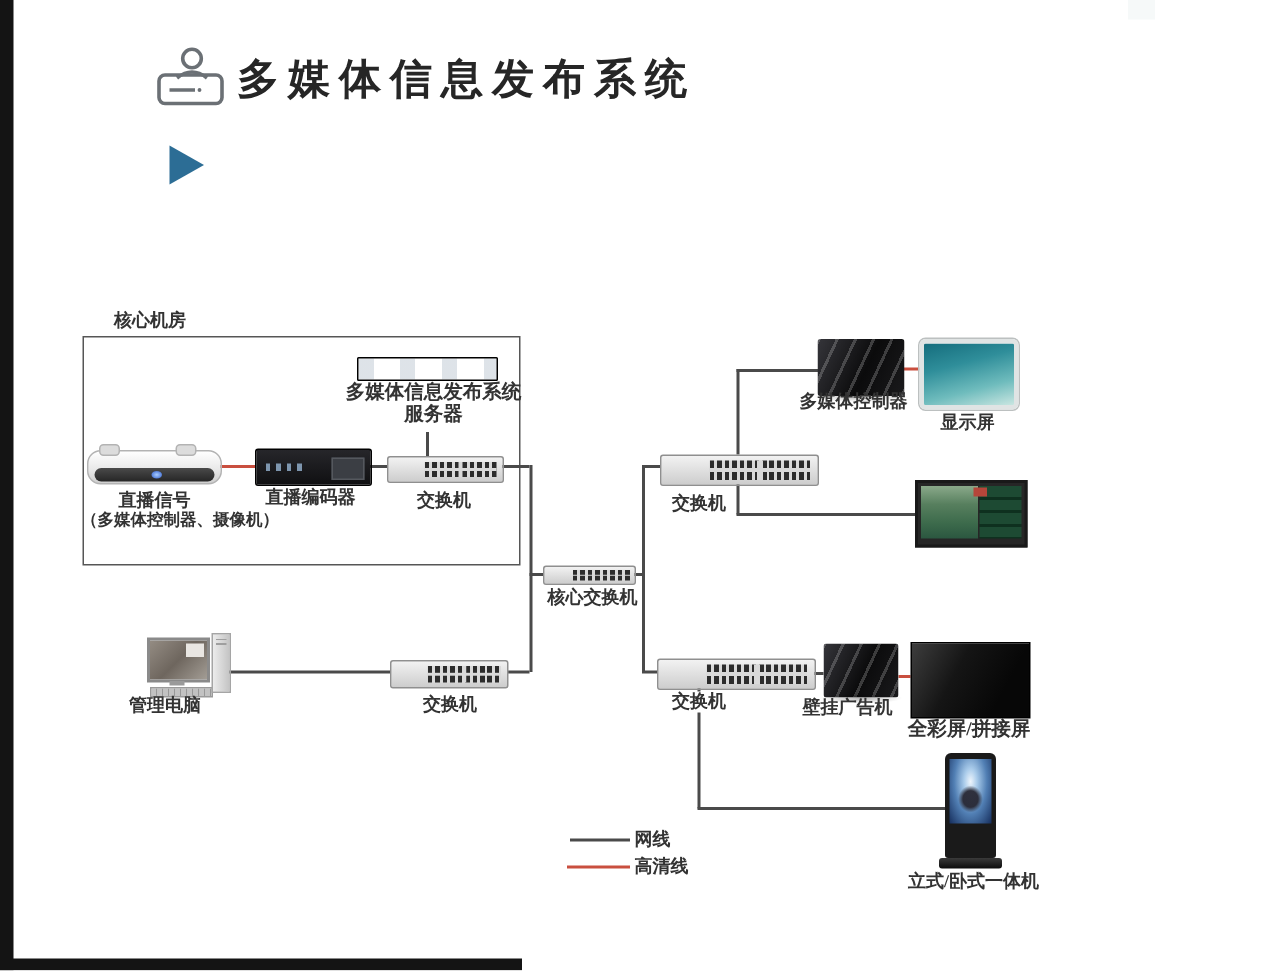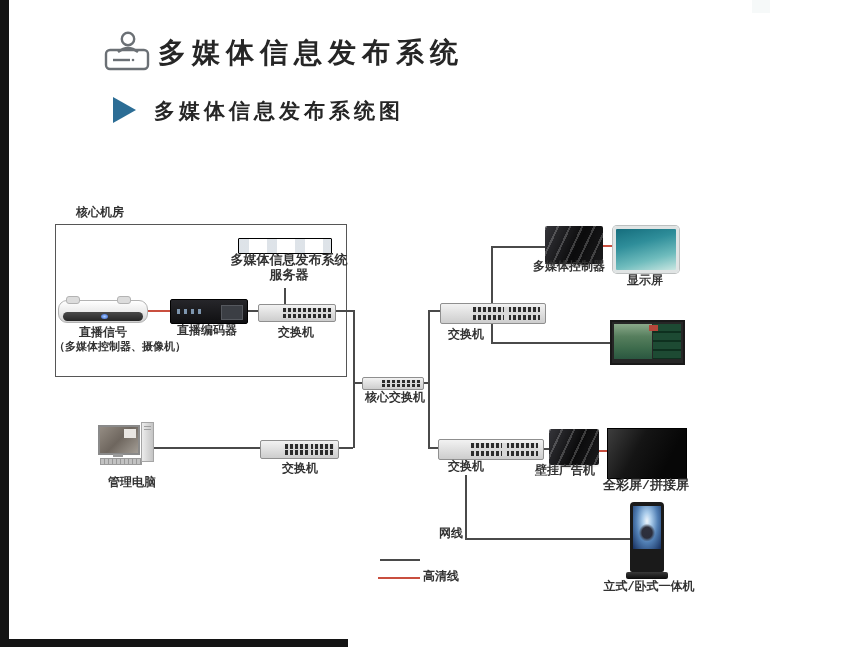--- a/index.html
+++ b/index.html
@@ -1,18 +1,18 @@
 <!DOCTYPE html>
 <html><head>
 <meta charset="utf-8">
 <style>
   html,body{margin:0;padding:0;background:#ffffff;}
   #stage{
     position:relative;width:742px;height:647px;background:#ffffff;overflow:hidden;
-    font-family:Liberation Mono, monospace;
+    font-family:Liberation Serif, serif;
     padding-left:28px;
   }
   .lbl{position:absolute;font-weight:700;color:#333;font-size:12px;text-align:center;line-height:1.15;z-index:3;}
   .hline{position:absolute;height:1.5px;background:#4a4a4a;z-index:1;}
   .vline{position:absolute;width:1.5px;background:#4a4a4a;z-index:1;}
   .redline{position:absolute;height:2px;background:#c94f3f;z-index:1;}
   .dev{position:absolute;z-index:2;}
 
   
   .switch{background:linear-gradient(#f2f2f2,#cdcdcd);border:1px solid #8f8f8f;border-radius:2px;}
@@ -95,21 +95,20 @@
 
   <svg style="position:absolute;left:103px;top:30px;" width="48" height="44" viewBox="0 0 48 44" fill="none" stroke="#6b7075" stroke-width="2.4">
     <circle cx="25" cy="9" r="6.2"></circle>
     <path d="M15,22 q10,-8 20,0"></path>
     <rect x="3" y="20" width="42" height="19" rx="4"></rect>
     <line x1="10" y1="30" x2="27" y2="30"></line>
     <circle cx="30" cy="30" r="1.3" fill="#6b7075" stroke="none"></circle>
   </svg>
   <div id="title">多媒体信息发布系统</div>
   <div id="tri"></div>
-  <div id="subtitle">多媒体信息发布系统图</div>
 
   <div class="lbl" style="left:76px;top:207px;width:70px;text-align:left;">核心机房</div>
   <div id="coreroom"></div>
 
   <div class="vline" style="left:284px;top:288px;height:16px;"></div>
   <div class="redline" style="left:146px;top:310px;width:24px;"></div>
   <div class="hline" style="left:246px;top:310px;width:12px;"></div>
   <div class="hline" style="left:334px;top:310px;width:19px;"></div>
   <div class="vline" style="left:353px;top:310px;height:138px;"></div>
   <div class="hline" style="left:353px;top:382px;width:9px;"></div>
@@ -154,21 +153,21 @@
       <div class="ports"></div>
     </div>
   <div class="lbl" style="left:355px;top:392px;width:80px;">核心交换机</div>
 
   <div class="dev" style="left:98px;top:422px;width:56px;height:42px;">
     <div class="pc-monitor"></div>
     <div class="pc-stand"></div>
     <div class="pc-kbd"></div>
     <div class="pc-tower"></div>
   </div>
-  <div class="lbl" style="left:92px;top:464px;width:80px;margin-top:13px;">管理电脑</div>
+  <div class="lbl" style="left:70px;top:464px;width:80px;">管理电脑</div>
 
   <div class="dev switch" style="left:260px;top:440px;width:77px;height:17px;">
       <div class="ports"></div>
     </div>
   <div class="lbl" style="left:260px;top:463px;width:80px;">交换机</div>
 
   <div class="dev switch" style="left:440px;top:303px;width:104px;height:19px;">
       <div class="ports"></div>
     </div>
   <div class="lbl" style="left:426px;top:329px;width:80px;">交换机</div>
@@ -198,17 +197,17 @@
 
   <div class="dev" style="left:630px;top:502px;width:34px;height:77px;">
     <div class="kiosk-body">
       <div class="kiosk-screen"></div>
     </div>
     <div class="kiosk-base"></div>
   </div>
   <div class="lbl" style="left:601px;top:581px;width:96px;font-size:12px;">立式/卧式一体机</div>
 
   <div class="hline" style="left:380px;top:559px;width:40px;height:2px;"></div>
-  <div class="lbl" style="left:423px;top:528px;width:40px;text-align:right;">网线</div>
+  <div class="lbl" style="left:423px;top:553px;width:40px;text-align:left;">网线</div>
   <div class="redline" style="left:378px;top:577px;width:42px;"></div>
   <div class="lbl" style="left:423px;top:571px;width:50px;text-align:left;">高清线</div>
 
 </div>
 
 </body></html>

